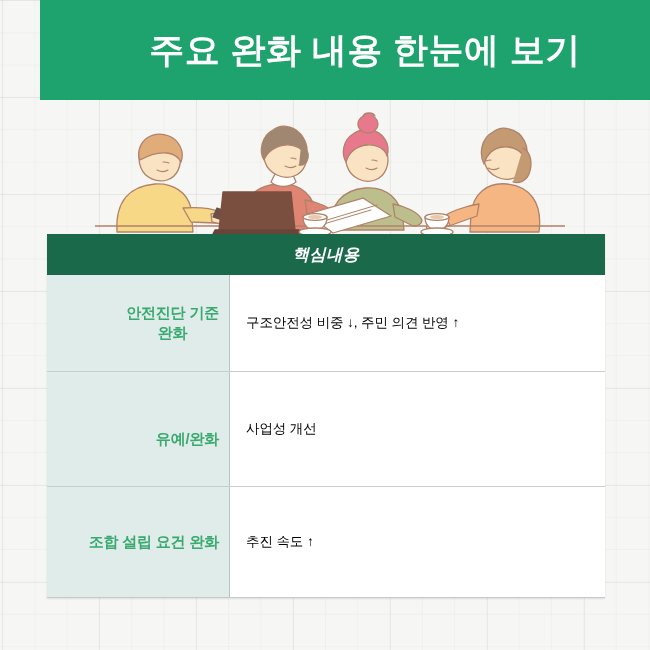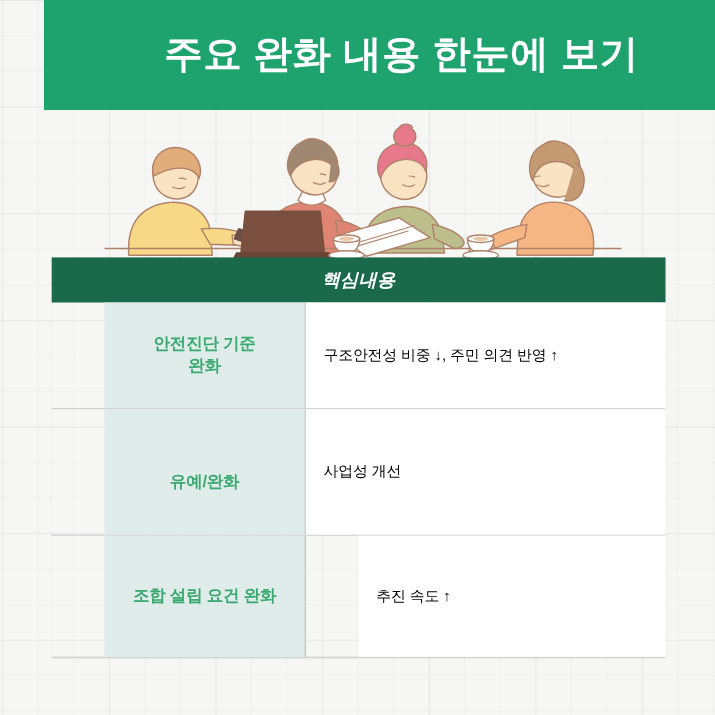--- a/index.html
+++ b/index.html
@@ -95,34 +95,33 @@
     color: #ffffff;
     font-size: 16.5px;
     font-weight: 700;
     letter-spacing: 0.3px;
   }
   .trow {
     display: flex;
     align-items: stretch;
     border-bottom: 1px solid #c9cecd;
   }
-  .trow:last-child { border-bottom: 1px solid #c5cac9; gap: 48px; }
+  .trow:last-child { border-bottom: 1px solid #c5cac9; }
 
   .tcell-label {
     width: 183px;
     flex: 0 0 183px;
     background: #dfecea;
     display: flex;
     align-items: center;
-    justify-content: center;
+    justify-content: flex-end;
     text-align: center;
     padding: 6px 10px;
     box-sizing: border-box;
     border-right: 1px solid #b9c3c1;
-    margin-left: 48px;
   }
   .tcell-label span {
     color: #39a96f;
     font-size: 15px;
     font-weight: 700;
     line-height: 1.35;
     letter-spacing: -0.2px;
   }
   .tcell-content {
     flex: 1 1 auto;

